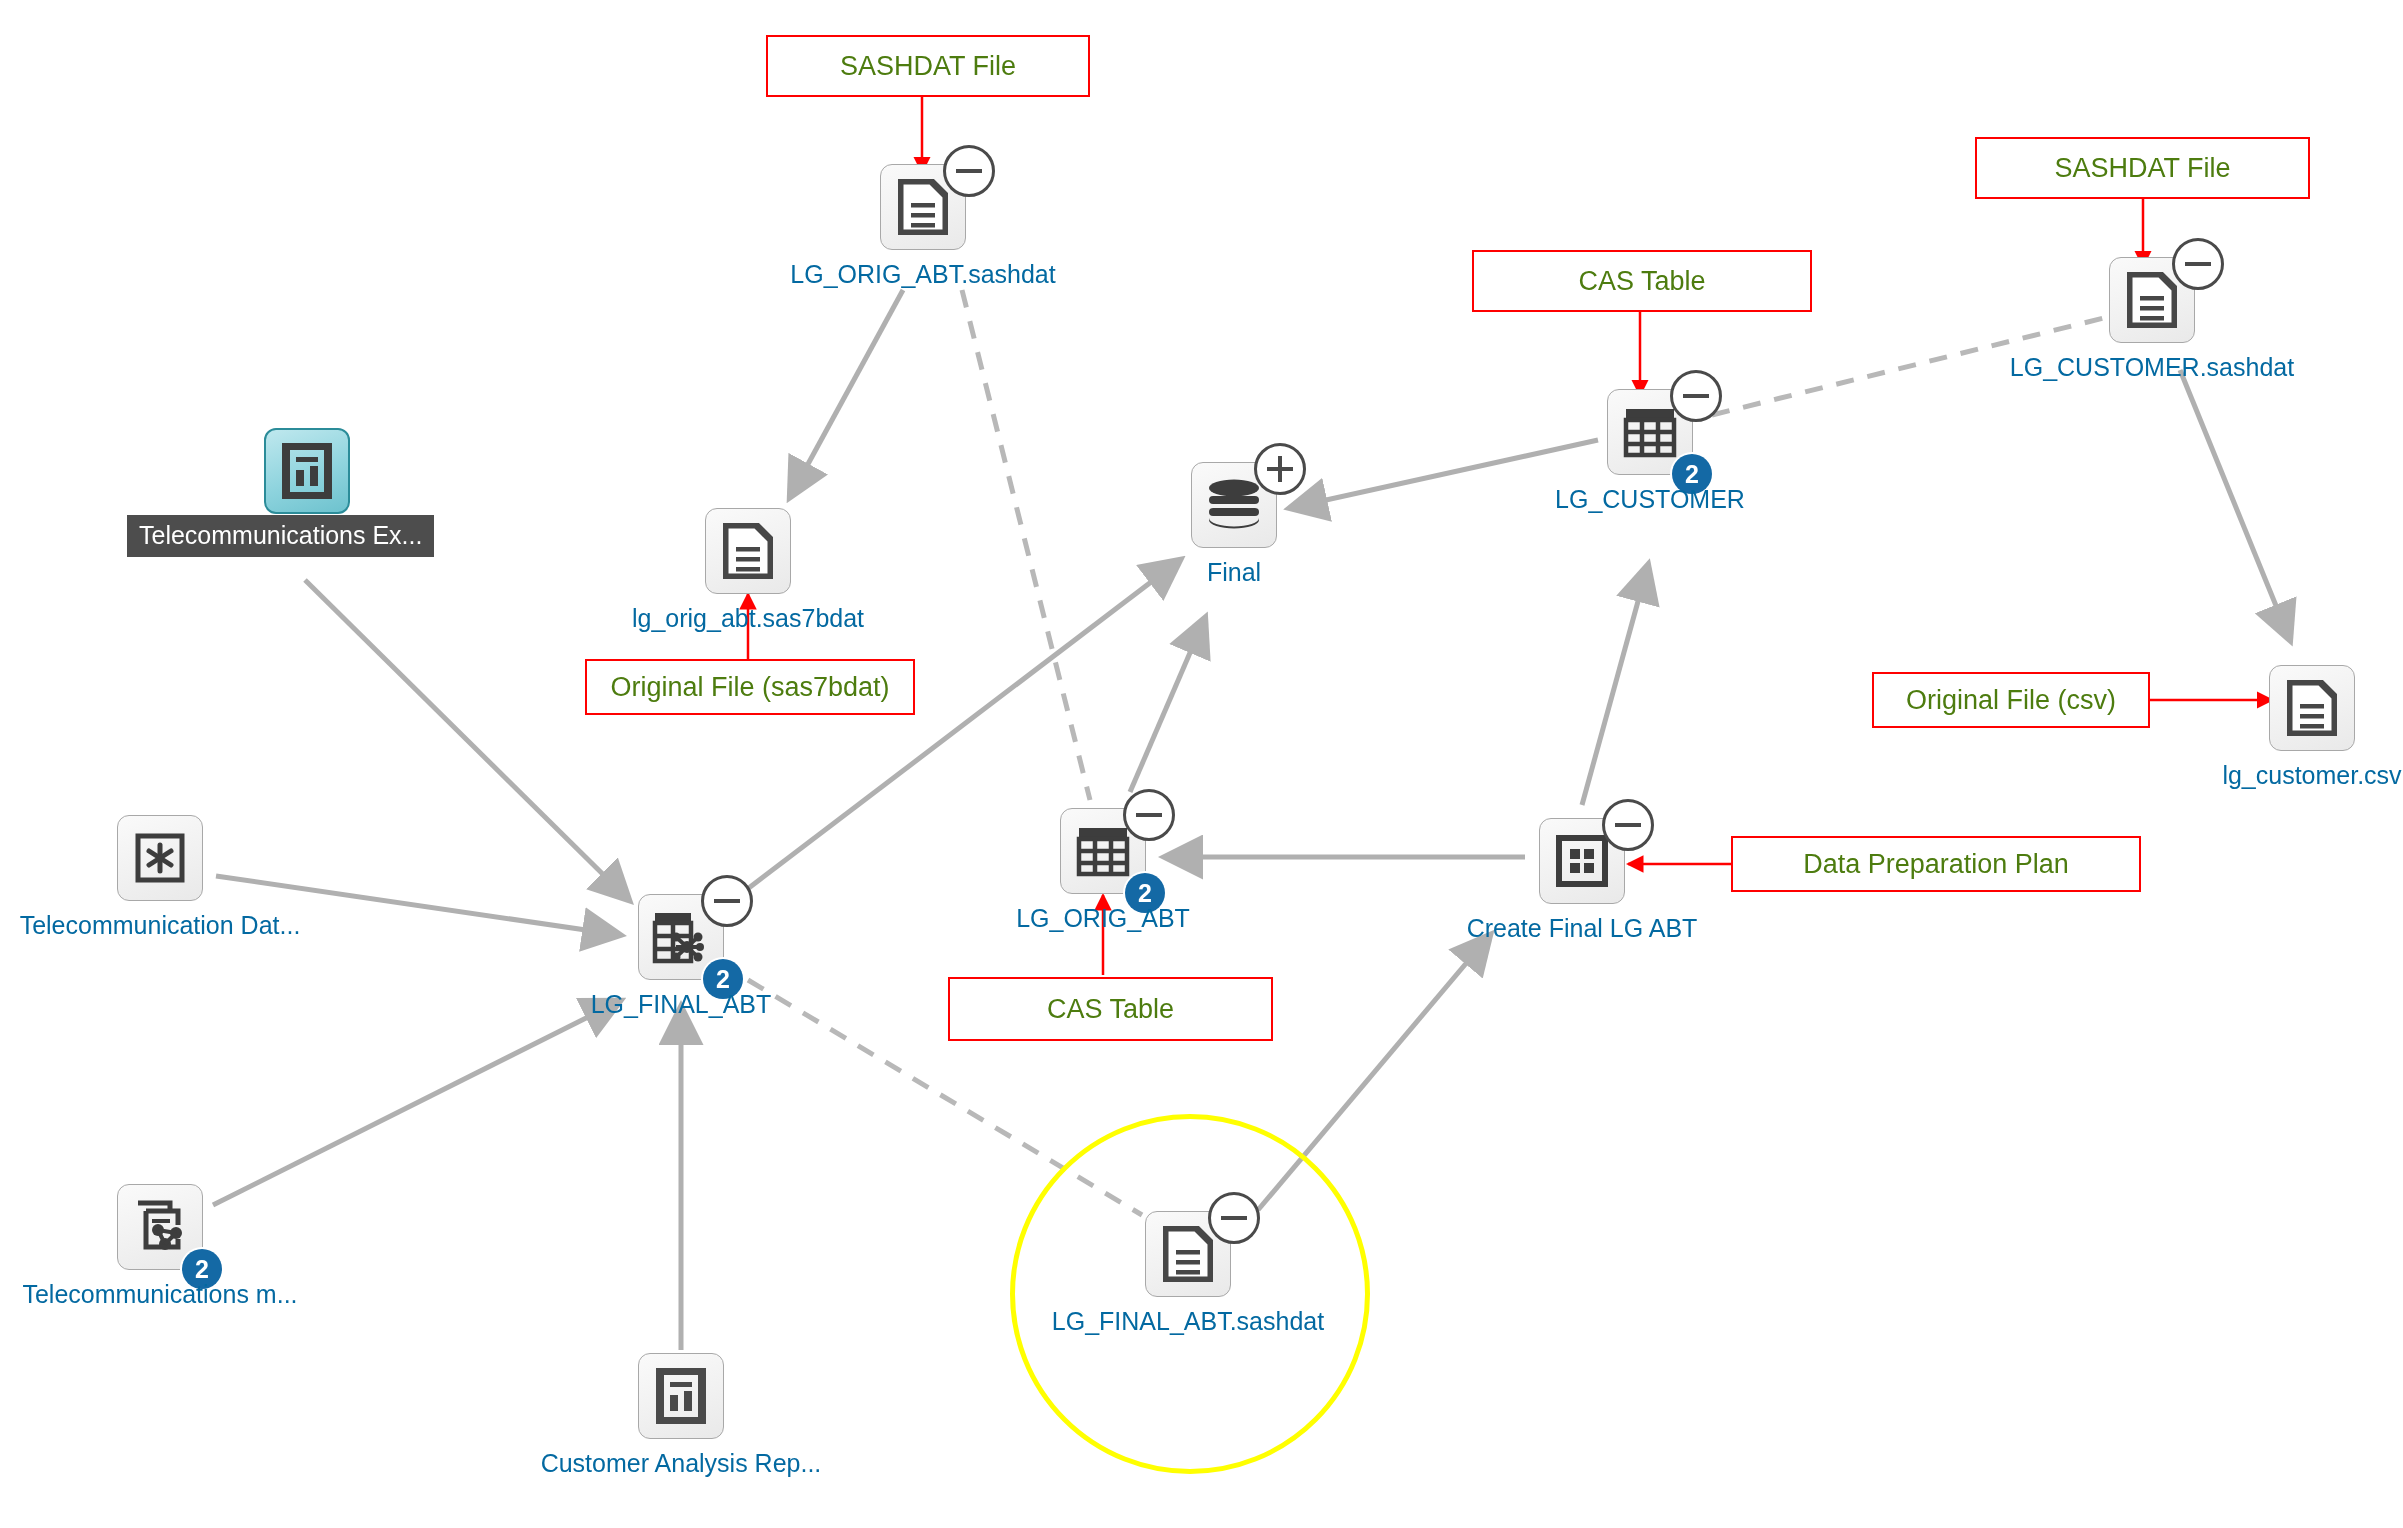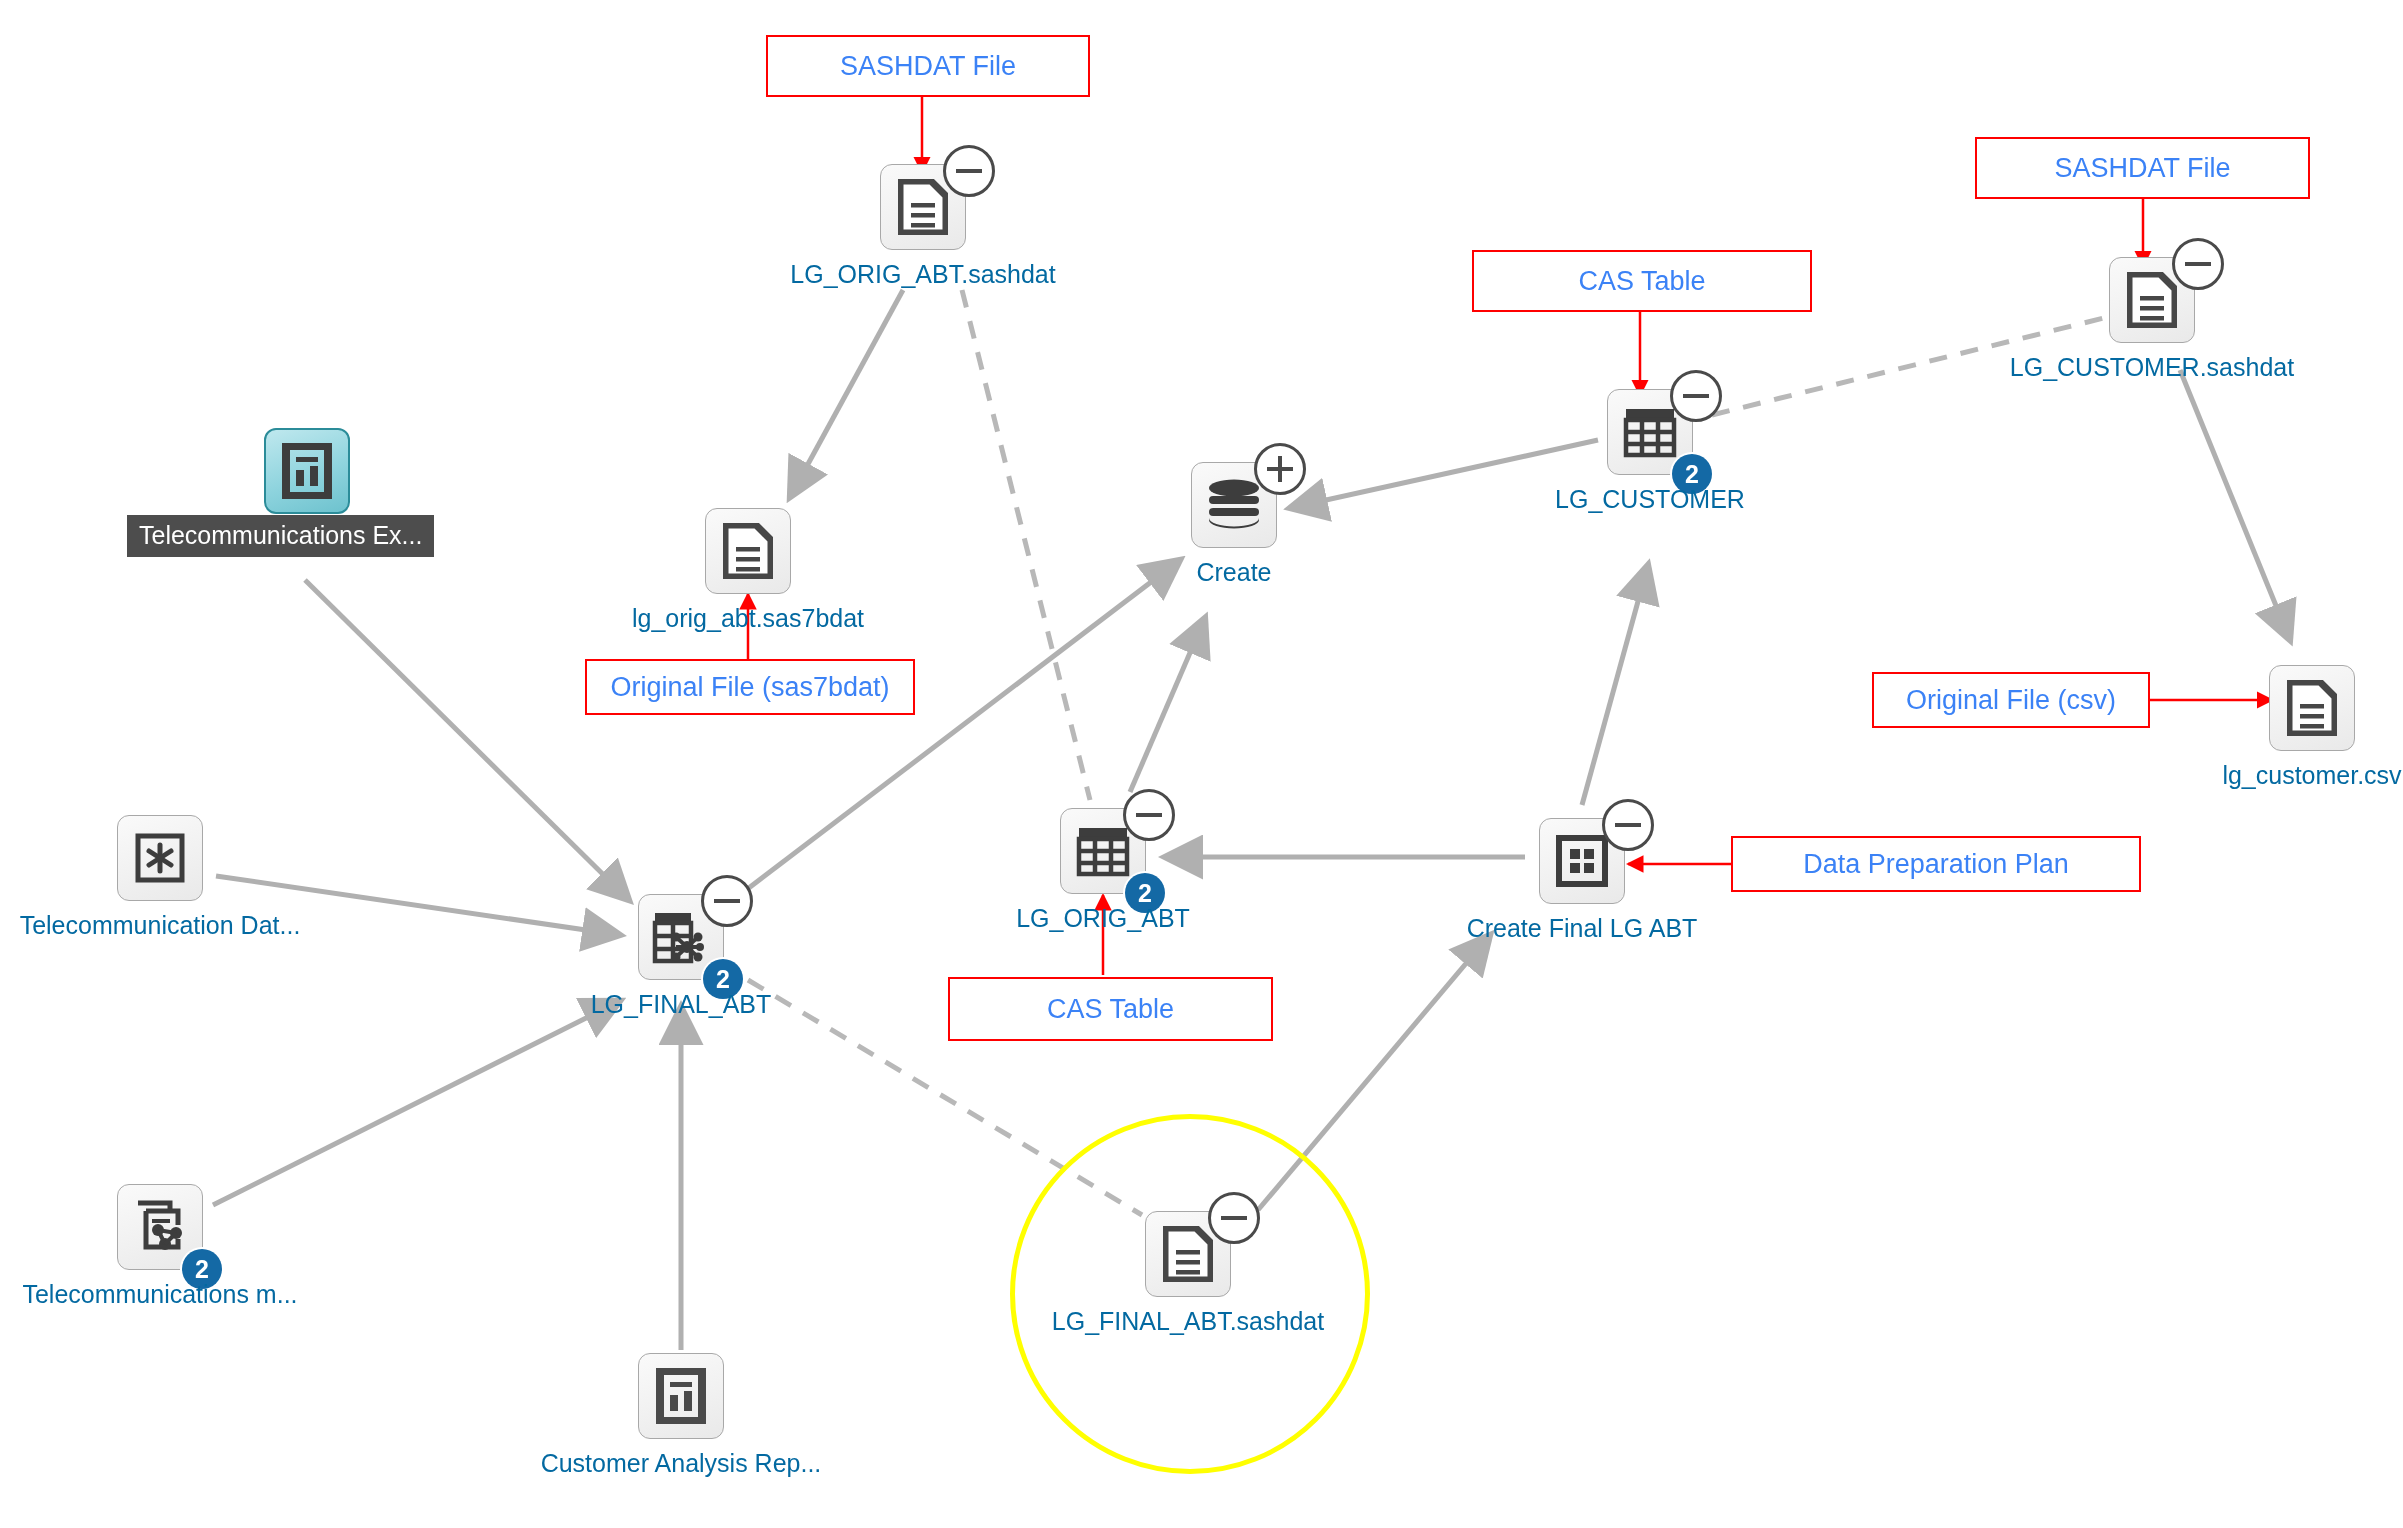--- a/index.html
+++ b/index.html
@@ -44,21 +44,21 @@
   .count{
     position:absolute;left:22px;top:22px;width:40px;height:40px;border-radius:50%;
     background:#1469a5;color:#fff;font-size:25px;font-weight:bold;
     display:flex;align-items:center;justify-content:center;
     box-shadow:0 0 0 2px #ffffff;
   }
 
   
   .callout{
     position:absolute;border:2.5px solid #ff0000;background:#ffffff;
-    color:#3b82f6;font-size:27px;box-sizing:border-box;
+    color:#4d7c0f;font-size:27px;box-sizing:border-box;
     display:flex;align-items:center;justify-content:center;
     white-space:nowrap;
   }
 
   
   .highlight-circle{
     position:absolute;border:5px solid #ffff00;border-radius:50%;
     box-sizing:border-box;background:transparent;
   }
 </style>
@@ -246,21 +246,21 @@
         <ellipse cx="28" cy="10" rx="25" ry="8.5" fill="#3d3d3d"></ellipse>
         <rect x="3" y="18" width="50" height="8" rx="4" fill="#3d3d3d"></rect>
         <rect x="3" y="30" width="50" height="8" rx="4" fill="#3d3d3d"></rect>
         <path d="M3,42 a25,8.5 0 0 0 50,0 v-2 a25,8.5 0 0 1 -50,0 z" fill="#3d3d3d"></path>
       </svg>
     </div>
     <div class="pm">
         <span class="bar h"></span>
         <span class="bar v"></span>
       </div>
-    <div class="caption">Create</div>
+    <div class="caption">Final</div>
   </div>
 
   <div class="node" style="left:1103px;top:851px;">
     <div class="tile">
       <svg width="54" height="52" viewBox="0 0 54 52">
         <rect x="3" y="3" width="48" height="11" fill="#3d3d3d"></rect>
         <rect x="3" y="14" width="48" height="35" fill="none" stroke="#3d3d3d" stroke-width="4.5"></rect>
         <line x1="19" y1="14" x2="19" y2="49" stroke="#3d3d3d" stroke-width="4.5"></line>
         <line x1="35" y1="14" x2="35" y2="49" stroke="#3d3d3d" stroke-width="4.5"></line>
         <line x1="3" y1="26" x2="51" y2="26" stroke="#3d3d3d" stroke-width="4.5"></line>

